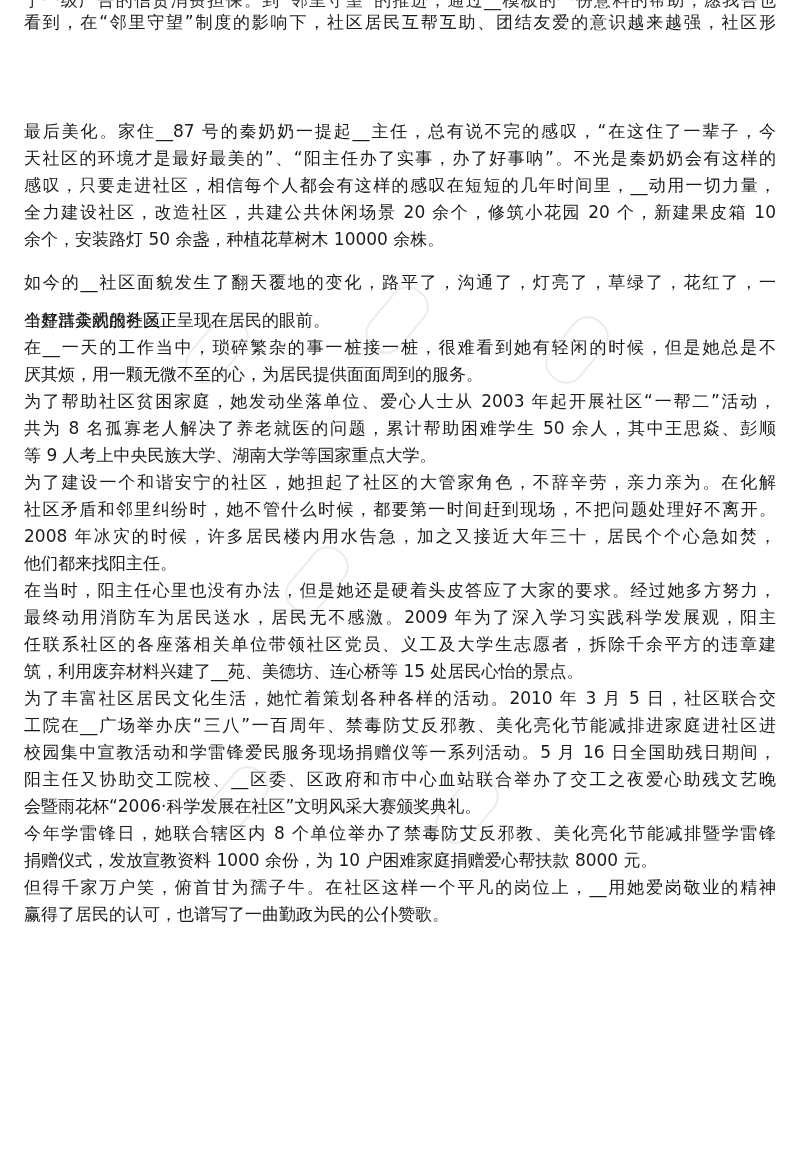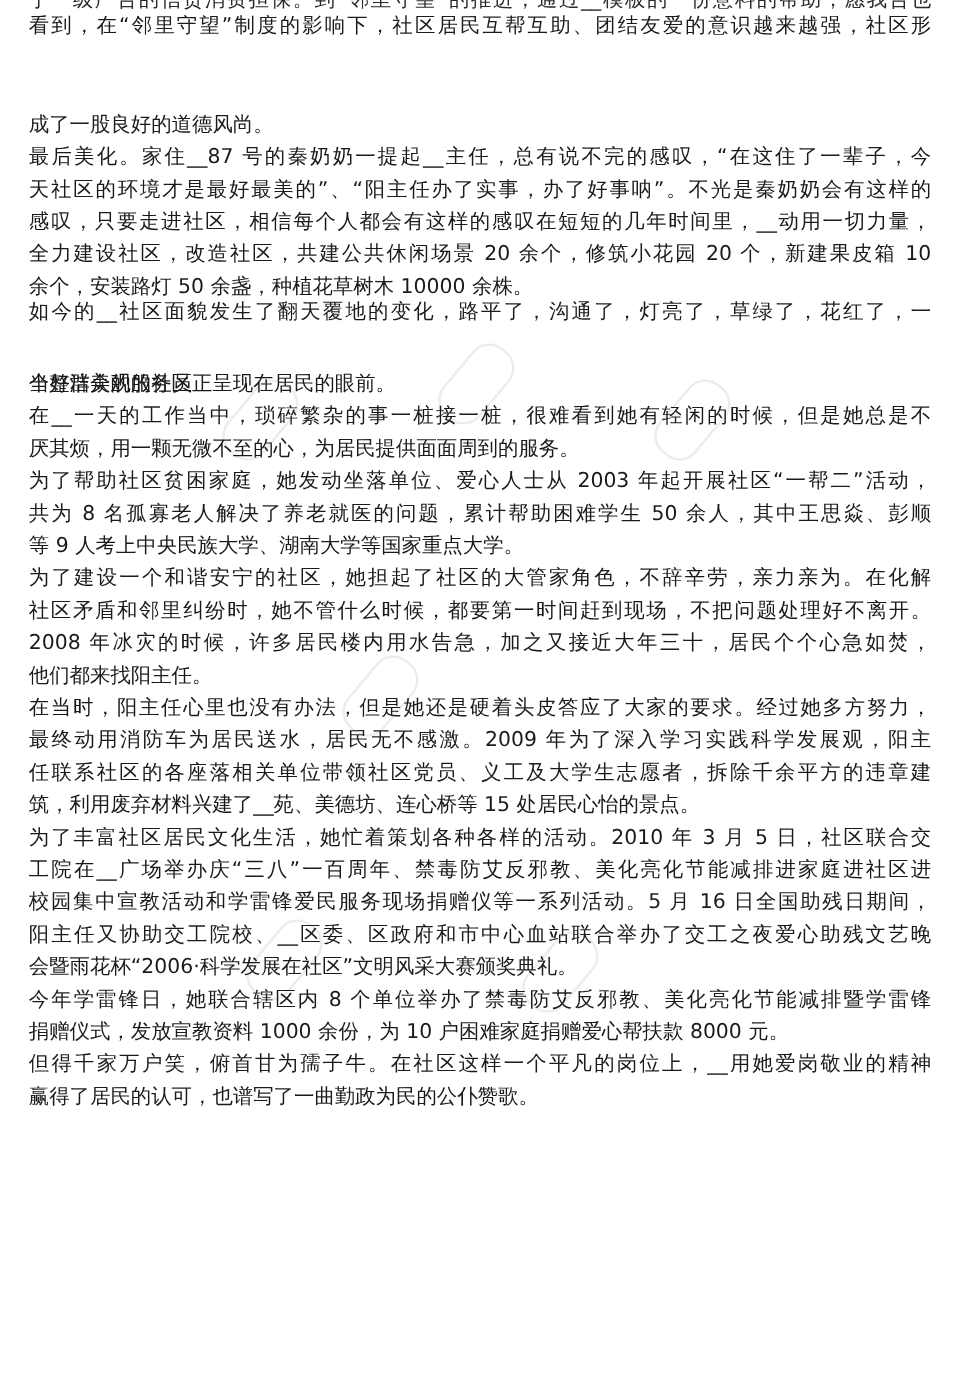--- a/index.html
+++ b/index.html
@@ -61,27 +61,26 @@
   <div class="watermark" style="left:360px; top:300px;"></div>
   <div class="watermark" style="left:540px; top:330px;"></div>
   <div class="watermark" style="left:280px; top:560px;"></div>
   <div class="watermark" style="left:200px; top:780px;"></div>
   <div class="watermark" style="left:430px; top:790px;"></div>
 
   <div class="line justify top-cut">于一级广告的信贷消费担保。到“邻里守望”的推进，通过__模板的一份意料的帮助，愿我告也</div>
 
   <div class="line justify" style="top:10px;">看到，在“邻里守望”制度的影响下，社区居民互帮互助、团结友爱的意识越来越强，社区形</div>
 
-  <div class="line" style="top:92px;">成了一股良好的道德风尚。</div>
   <div class="line justify" style="top:119px;">最后美化。家住__87 号的秦奶奶一提起__主任，总有说不完的感叹，“在这住了一辈子，今</div>
   <div class="line justify" style="top:146px;">天社区的环境才是最好最美的”、“阳主任办了实事，办了好事呐”。不光是秦奶奶会有这样的</div>
   <div class="line justify" style="top:173px;">感叹，只要走进社区，相信每个人都会有这样的感叹在短短的几年时间里，__动用一切力量，</div>
   <div class="line justify" style="top:200px;">全力建设社区，改造社区，共建公共休闲场景 20 余个，修筑小花园 20 个，新建果皮箱 10</div>
   <div class="line" style="top:227px;">余个，安装路灯 50 余盏，种植花草树木 10000 余株。</div>
-  <div class="line justify" style="top:248px;">如今的__社区面貌发生了翻天覆地的变化，路平了，沟通了，灯亮了，草绿了，花红了，一</div>
+  <div class="line justify" style="top:270px;">如今的__社区面貌发生了翻天覆地的变化，路平了，沟通了，灯亮了，草绿了，花红了，一</div>
   <div class="line" style="top:281px;margin-top:27px;">个整洁美观的社区正呈现在居民的眼前。</div>
   <div class="line" style="top:308px;">当好群众的服务员</div>
   <div class="line justify" style="top:335px;">在__一天的工作当中，琐碎繁杂的事一桩接一桩，很难看到她有轻闲的时候，但是她总是不</div>
   <div class="line" style="top:362px;">厌其烦，用一颗无微不至的心，为居民提供面面周到的服务。</div>
   <div class="line justify" style="top:389px;">为了帮助社区贫困家庭，她发动坐落单位、爱心人士从 2003 年起开展社区“一帮二”活动，</div>
   <div class="line justify" style="top:416px;">共为 8 名孤寡老人解决了养老就医的问题，累计帮助困难学生 50 余人，其中王思焱、彭顺</div>
   <div class="line" style="top:443px;">等 9 人考上中央民族大学、湖南大学等国家重点大学。</div>
   <div class="line justify" style="top:470px;">为了建设一个和谐安宁的社区，她担起了社区的大管家角色，不辞辛劳，亲力亲为。在化解</div>
   <div class="line justify" style="top:497px;">社区矛盾和邻里纠纷时，她不管什么时候，都要第一时间赶到现场，不把问题处理好不离开。</div>
   <div class="line justify" style="top:524px;">2008 年冰灾的时候，许多居民楼内用水告急，加之又接近大年三十，居民个个心急如焚，</div>

